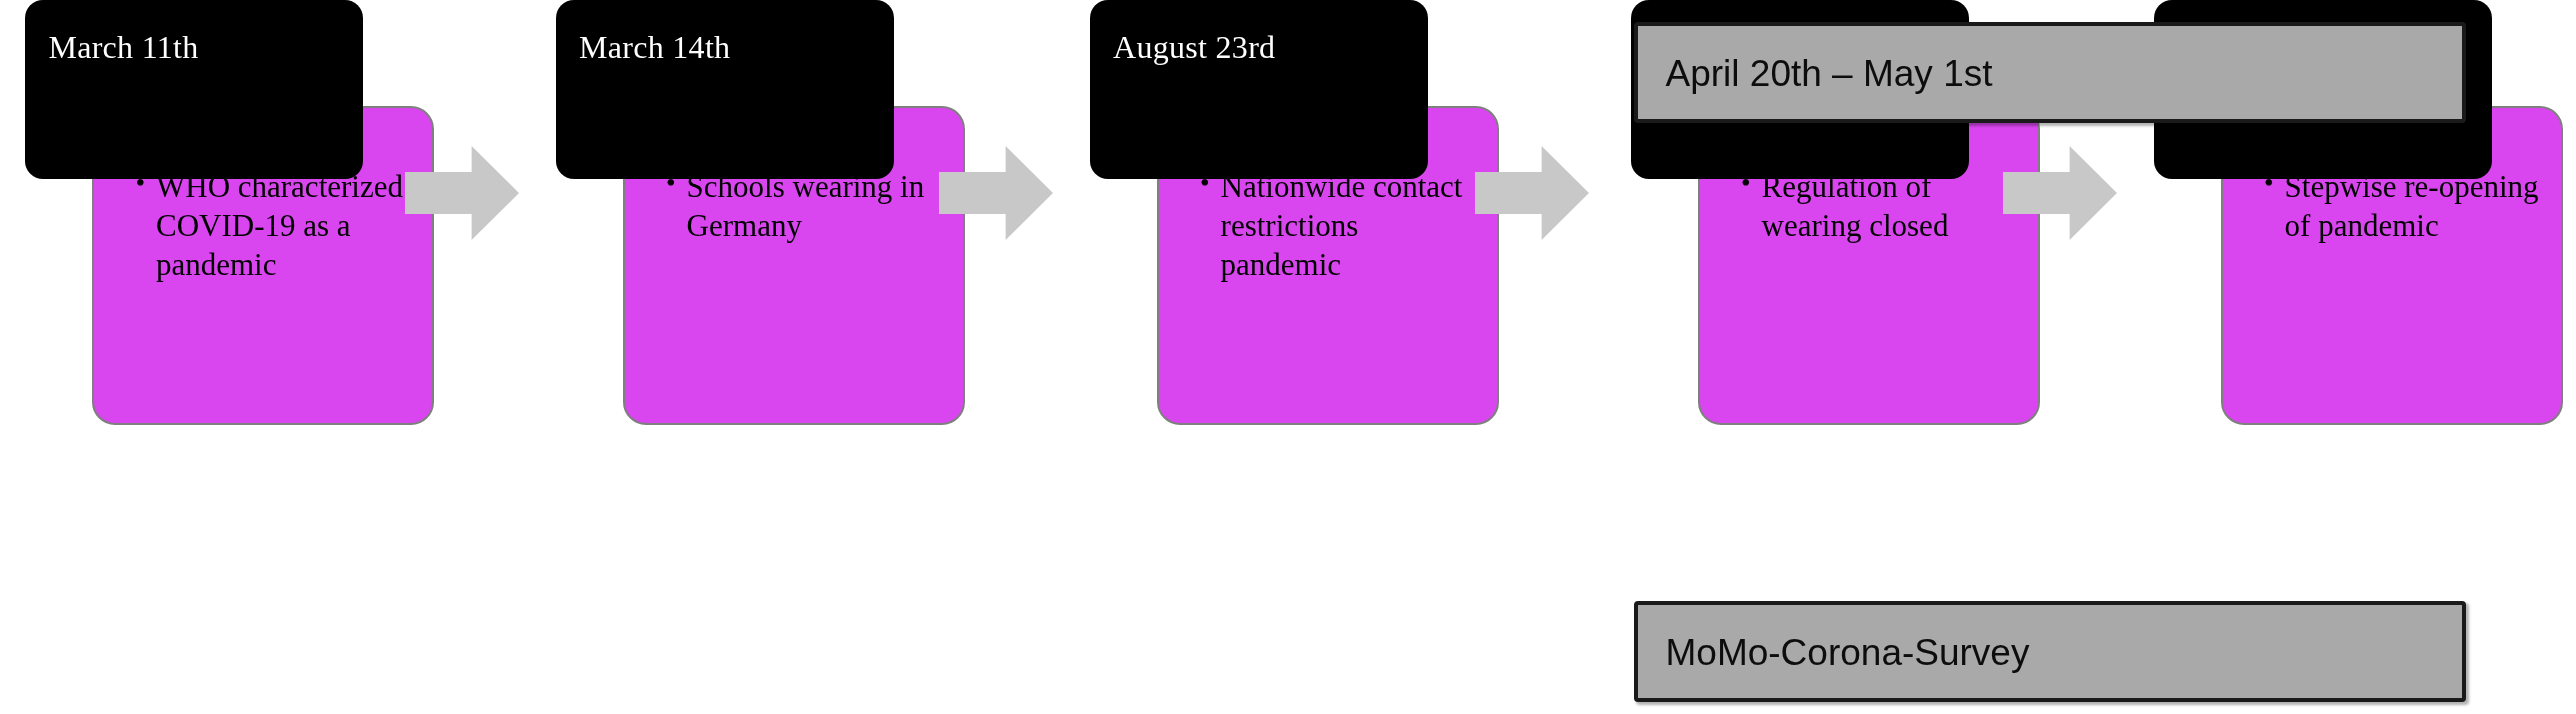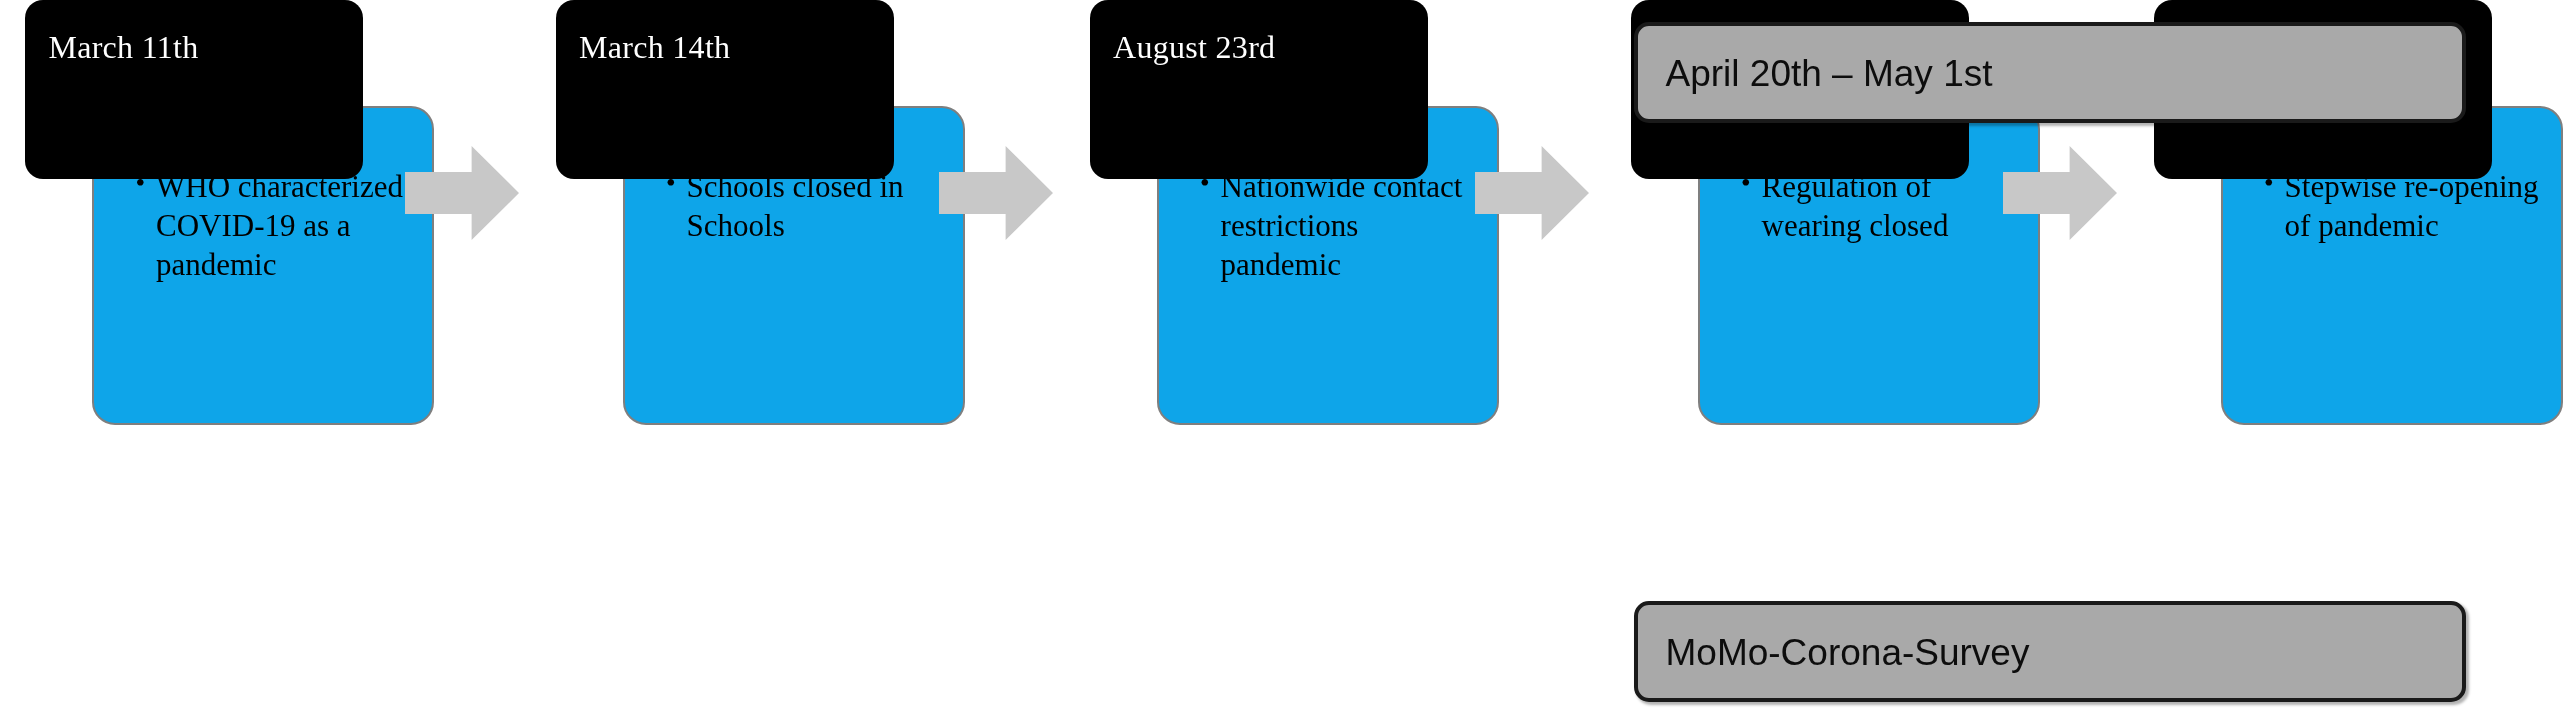--- a/index.html
+++ b/index.html
@@ -26,21 +26,21 @@
     left: 0;
   }
 
   .card-body {
     position: absolute;
     left: 67px;
     top: 106px;
     width: 342px;
     height: 319px;
     box-sizing: border-box;
-    background: #0ea5e9;
+    background: #d946ef;
     border: 2.1px solid #7f7f7f;
     border-radius: 23px;
     z-index: 1;
   }
 
   .card-header {
     position: absolute;
     left: 0;
     top: 0;
     width: 338px;
@@ -104,21 +104,21 @@
 
   
   .banner {
     position: absolute;
     left: 1634px;
     width: 832px;
     height: 101px;
     box-sizing: border-box;
     background: #a9a9a9;
     border: 4.8px solid #1a1a1a;
-    border-radius: 15px;
+    border-radius: 4px;
     z-index: 4;
     box-shadow: 2.1px 2.7px 2.7px rgba(0,0,0,0.30);
   }
   .banner-top { top: 22px; }
   .banner-bottom { top: 601px; }
 
   .banner-label {
     position: absolute;
     left: 27.5px;
     top: 50%;
@@ -149,21 +149,21 @@
 
   <div class="arrow" style="left:405px;">
     <svg viewBox="0 0 166 137" preserveAspectRatio="none" aria-hidden="true">
       <polygon points="0,38 97,38 97,0 166,68.5 97,137 97,99 0,99" fill="#c8c8c8"></polygon>
     </svg>
   </div>
 
   <div class="card" style="left:556px;">
     <div class="card-body">
       <ul class="bullet-list">
-        <li class="bullet-item">Schools closed in Schools</li>
+        <li class="bullet-item">Schools wearing in Germany</li>
       </ul>
     </div>
     <div class="card-header">
       <div class="card-header-label">March 14th</div>
     </div>
   </div>
 
   <div class="arrow" style="left:939px;">
     <svg viewBox="0 0 166 137" preserveAspectRatio="none" aria-hidden="true">
       <polygon points="0,38 97,38 97,0 166,68.5 97,137 97,99 0,99" fill="#c8c8c8"></polygon>

